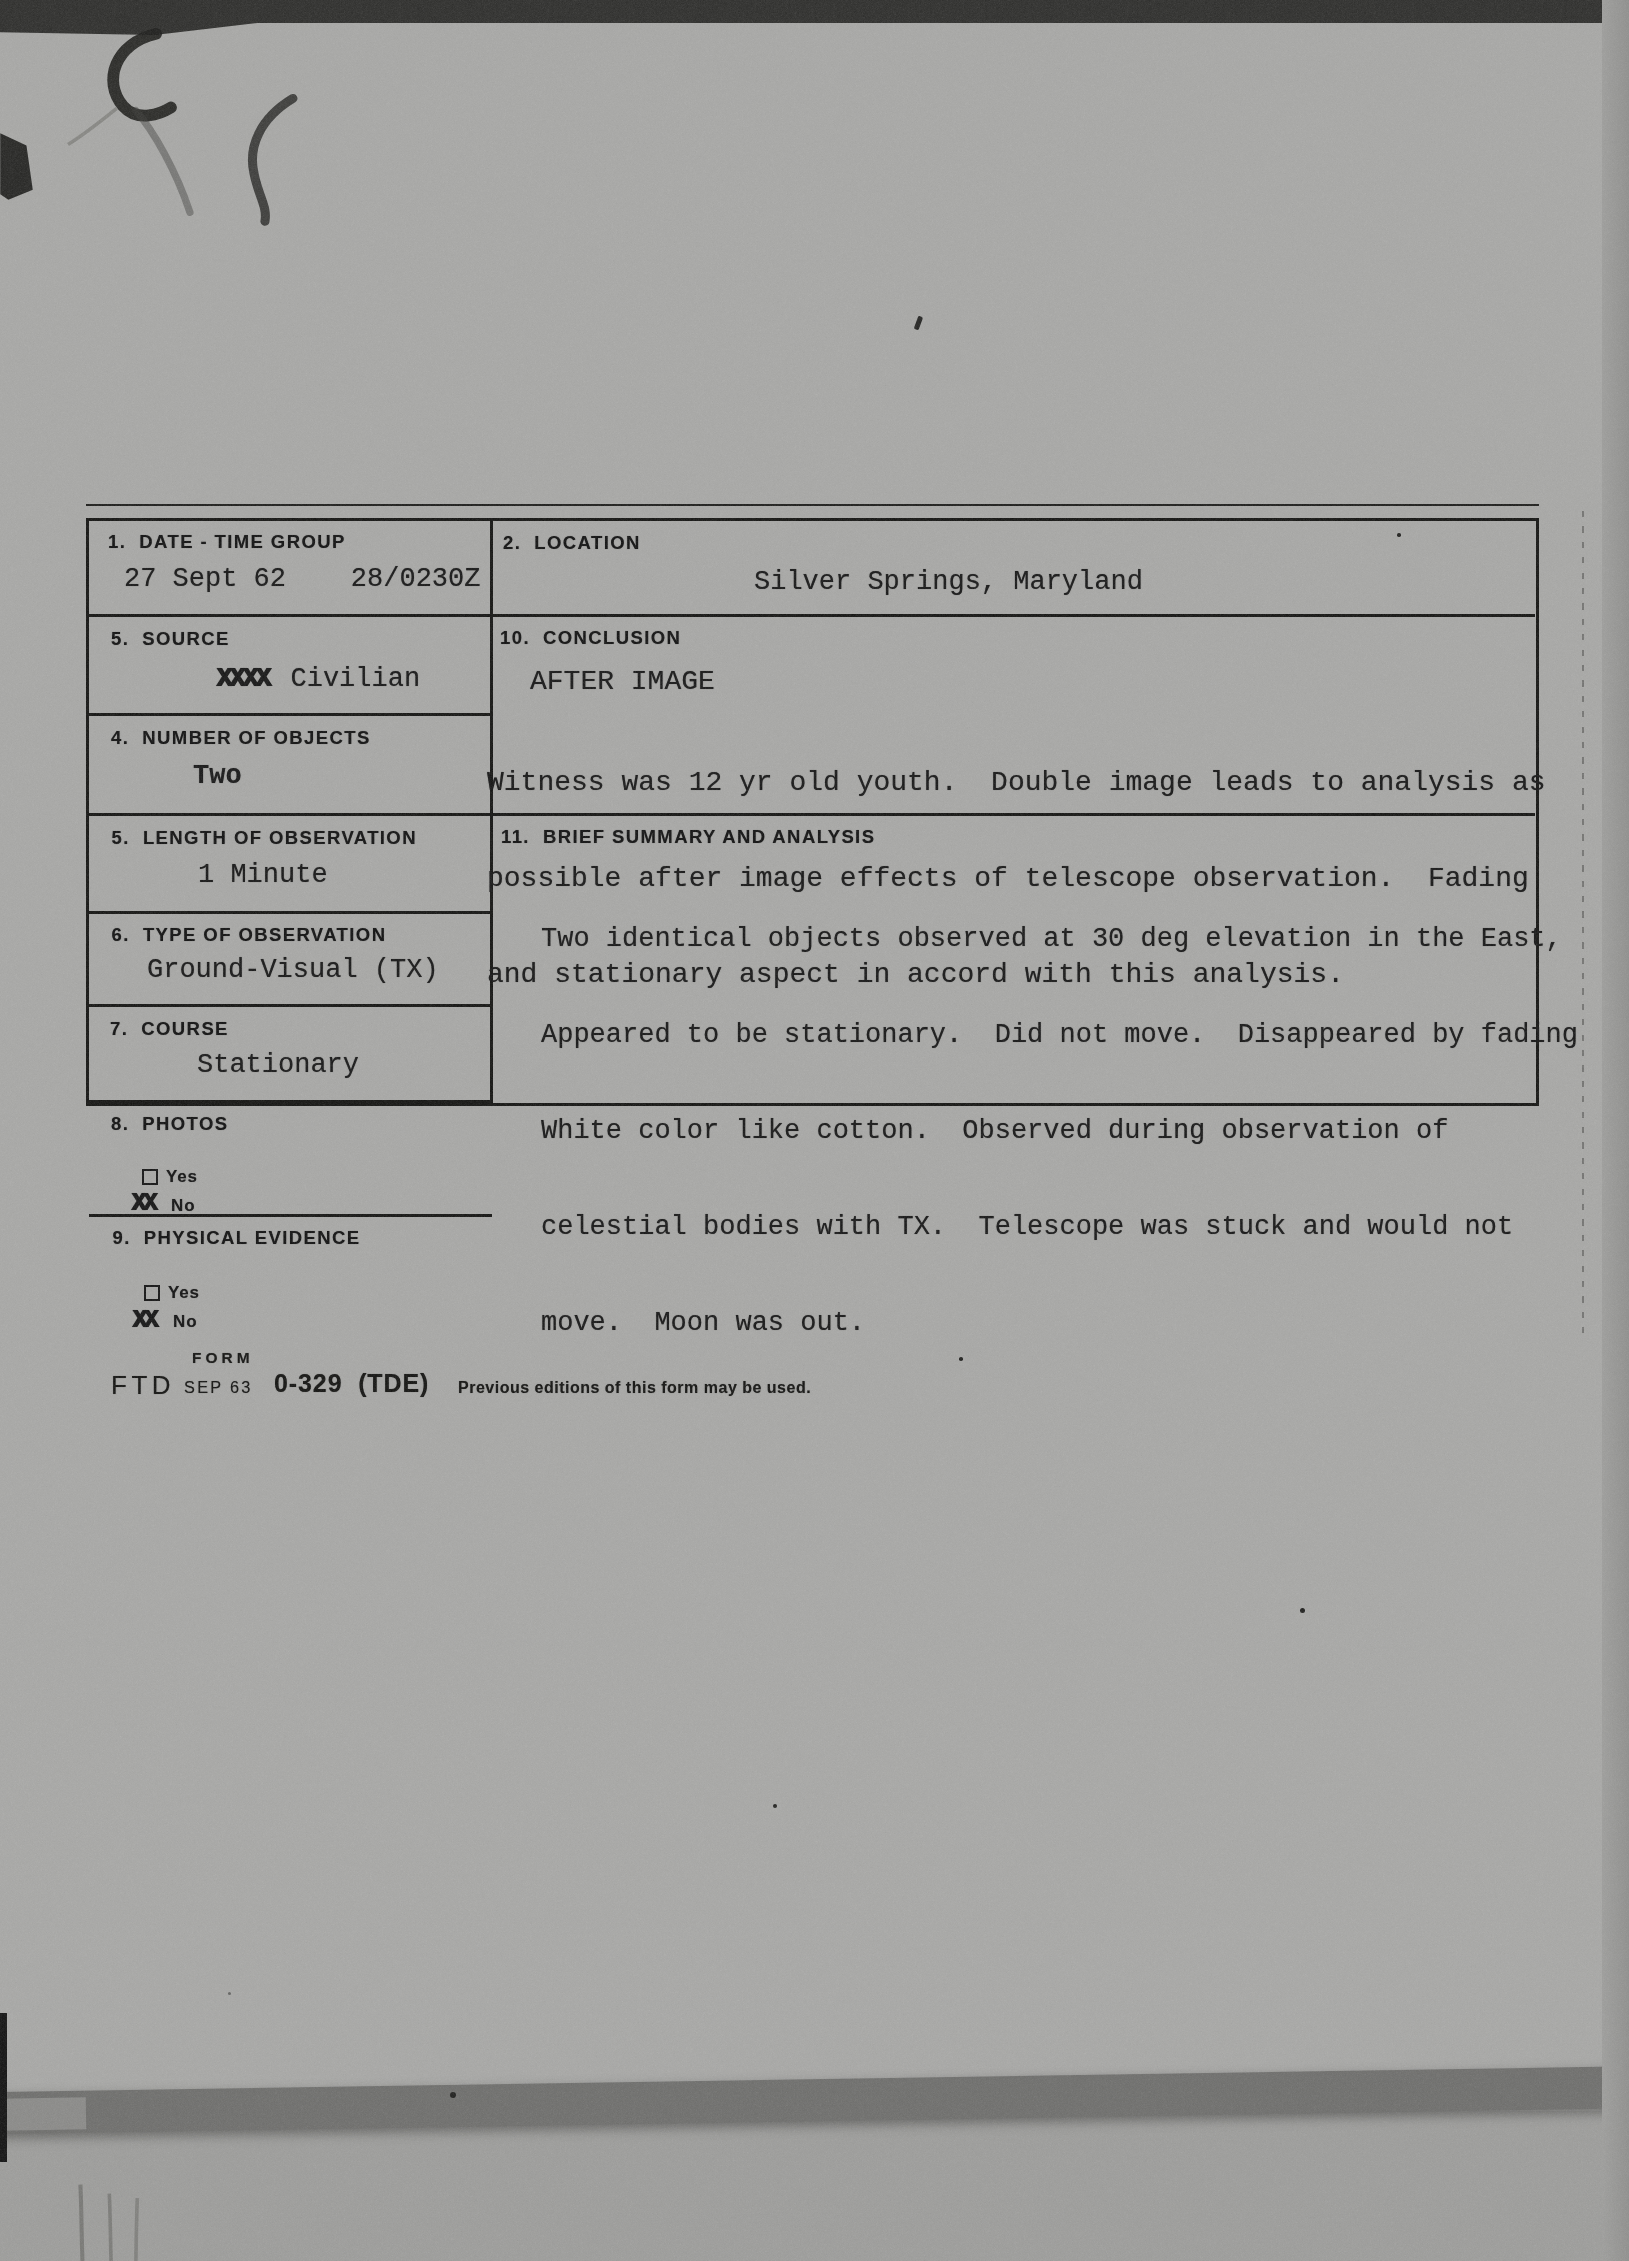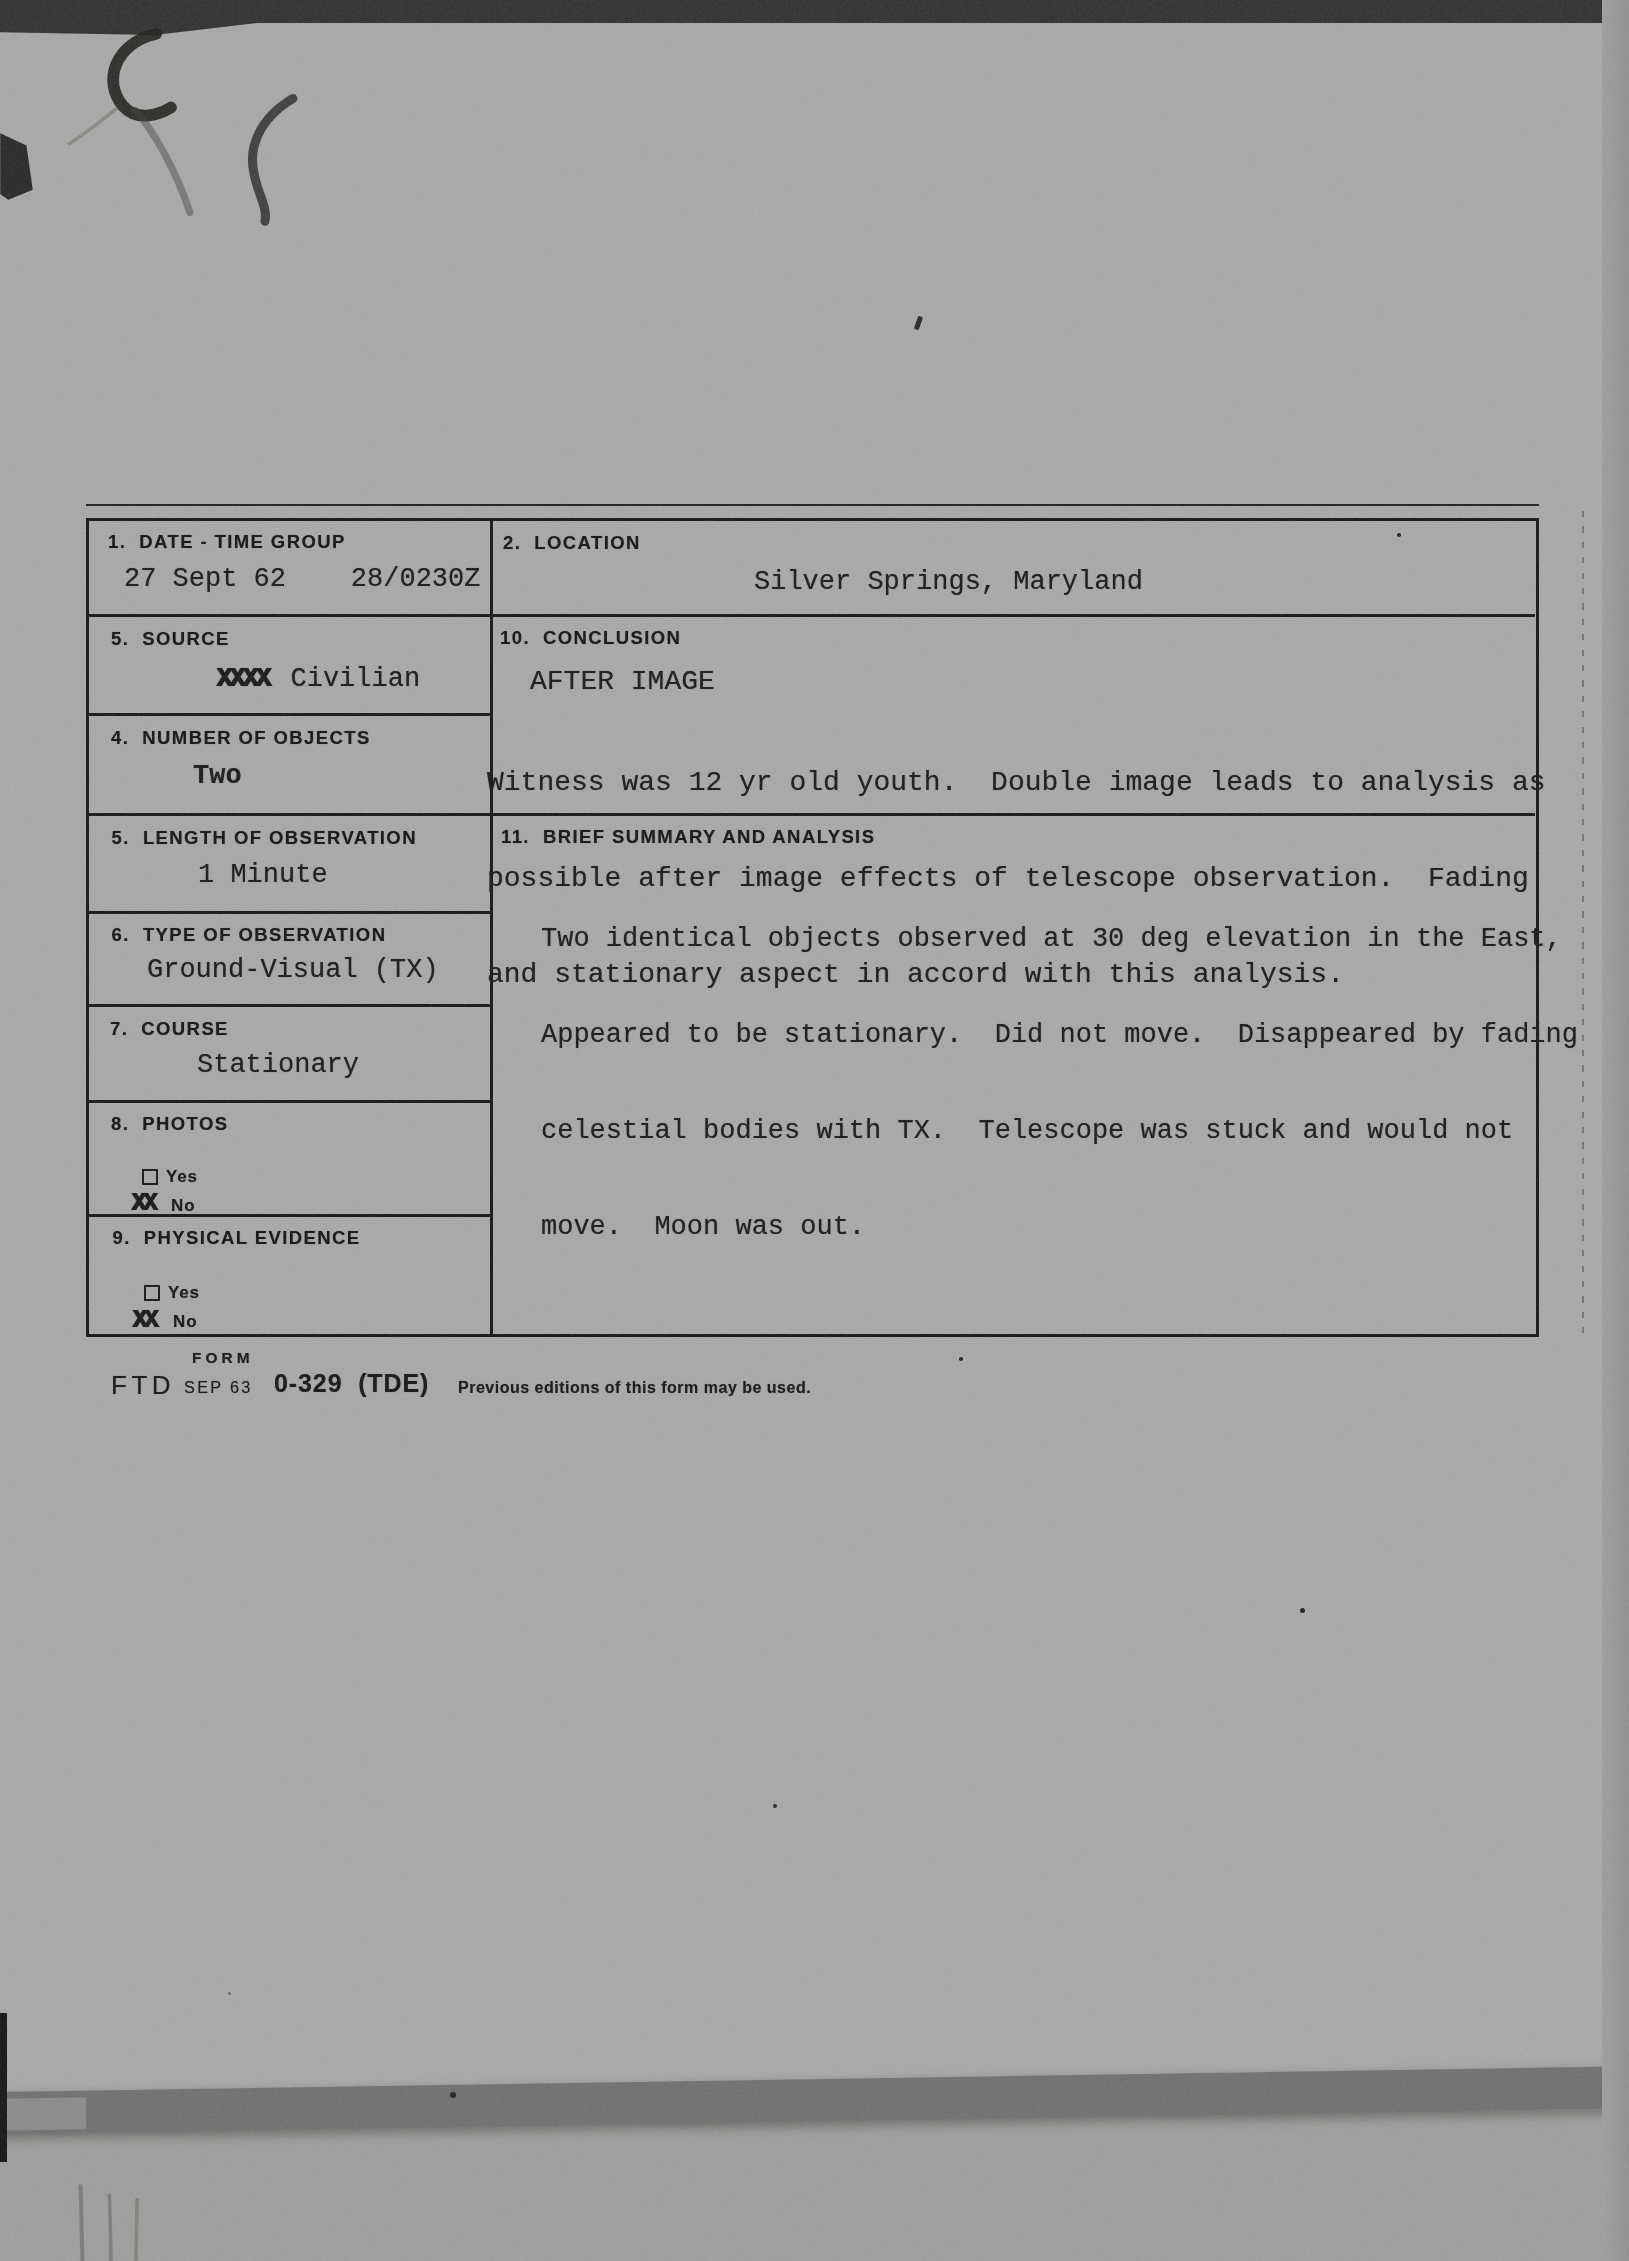--- a/index.html
+++ b/index.html
@@ -20,21 +20,21 @@
     transform:rotate(-0.9deg);box-shadow:0 4.5px 11px rgba(60,60,58,.55);}
   .band-fade{position:absolute;left:0;top:2098px;width:86px;height:32px;background:#8a8a88;transform:rotate(-0.9deg);}
   .left-black{position:absolute;left:0;top:2013px;width:6.8px;height:149px;background:#111;}
   .right-edge{position:absolute;right:0;top:0;width:28px;height:2456px;background:linear-gradient(to right,#9e9e9c,#8f8f8d);}
   .right-fold{position:absolute;left:1582px;top:511px;width:1.8px;height:832px;
     background:repeating-linear-gradient(to bottom,#4a4a48 0 6.3px,transparent 6.3px 15.4px);opacity:.55;}
   .speck{position:absolute;background:#1f1f1d;border-radius:50%;}
   .tick-mark{position:absolute;width:5px;height:13.6px;background:#242422;transform:rotate(20deg);border-radius:1.8px;}
   .thin-top-line{position:absolute;left:86px;top:504px;width:1453px;height:2.3px;background:#1c1c1a;}
   
-  #form{position:absolute;left:86px;top:518px;width:1453px;height:819px;
+  #form{position:absolute;left:86px;top:518px;width:1453px;height:588px;
     border:3.2px solid #131311;box-sizing:border-box;}
   .vline{position:absolute;left:401px;top:0;width:2.7px;height:100%;background:#131311;}
   .hline{position:absolute;background:#131311;height:2.7px;}
   .hline.full{left:0;width:1446px;}
   .hline.leftcol{left:0;width:403px;}
   .lbl{position:absolute;font-weight:bold;font-size:18.5px;letter-spacing:1.4px;color:#101010;
     white-space:pre;text-shadow:0 0 0.9px rgba(20,20,20,.5);}
   .typed{position:absolute;font-family:"Liberation Mono", monospace;font-size:27px;color:#161616;
     white-space:pre;text-shadow:0 0 0.9px rgba(20,20,20,.55);}
   .typed.big62{font-size:28px;}
@@ -140,20 +140,21 @@
     <div class="typed big62 para" style="left:398px;top:182px;">
       <div>Witness was 12 yr old youth.  Double image leads to analysis as</div>
       <div>possible after image effects of telescope observation.  Fading</div>
       <div>and stationary aspect in accord with this analysis.</div>
     </div>
 
     <div class="lbl" style="left:412px;top:305px;">11.  BRIEF SUMMARY AND ANALYSIS</div>
     <div class="typed para" style="left:452px;top:338px;">
       <div>Two identical objects observed at 30 deg elevation in the East,</div>
       <div>Appeared to be stationary.  Did not move.  Disappeared by fading</div>
+      <div>White color like cotton.  Observed during observation of</div>
       <div>celestial bodies with TX.  Telescope was stuck and would not</div>
       <div>move.  Moon was out.</div>
     </div>
   </div>
 
   <div class="foot" style="left:111px;top:1370px;font-size:26px;letter-spacing:4.5px;">FTD</div>
   <div class="foot" style="left:192px;top:1349px;font-size:15.4px;font-weight:bold;letter-spacing:4.1px;">FORM</div>
   <div class="foot" style="left:184px;top:1378px;font-size:16.3px;letter-spacing:2.3px;">SEP 63</div>
   <div class="foot" style="left:274px;top:1369px;font-size:25px;font-weight:bold;letter-spacing:0.9px;">0-329  (TDE)</div>
   <div class="foot" style="left:458px;top:1379px;font-size:16px;font-weight:bold;letter-spacing:0.5px;">Previous editions of this form may be used.</div>

